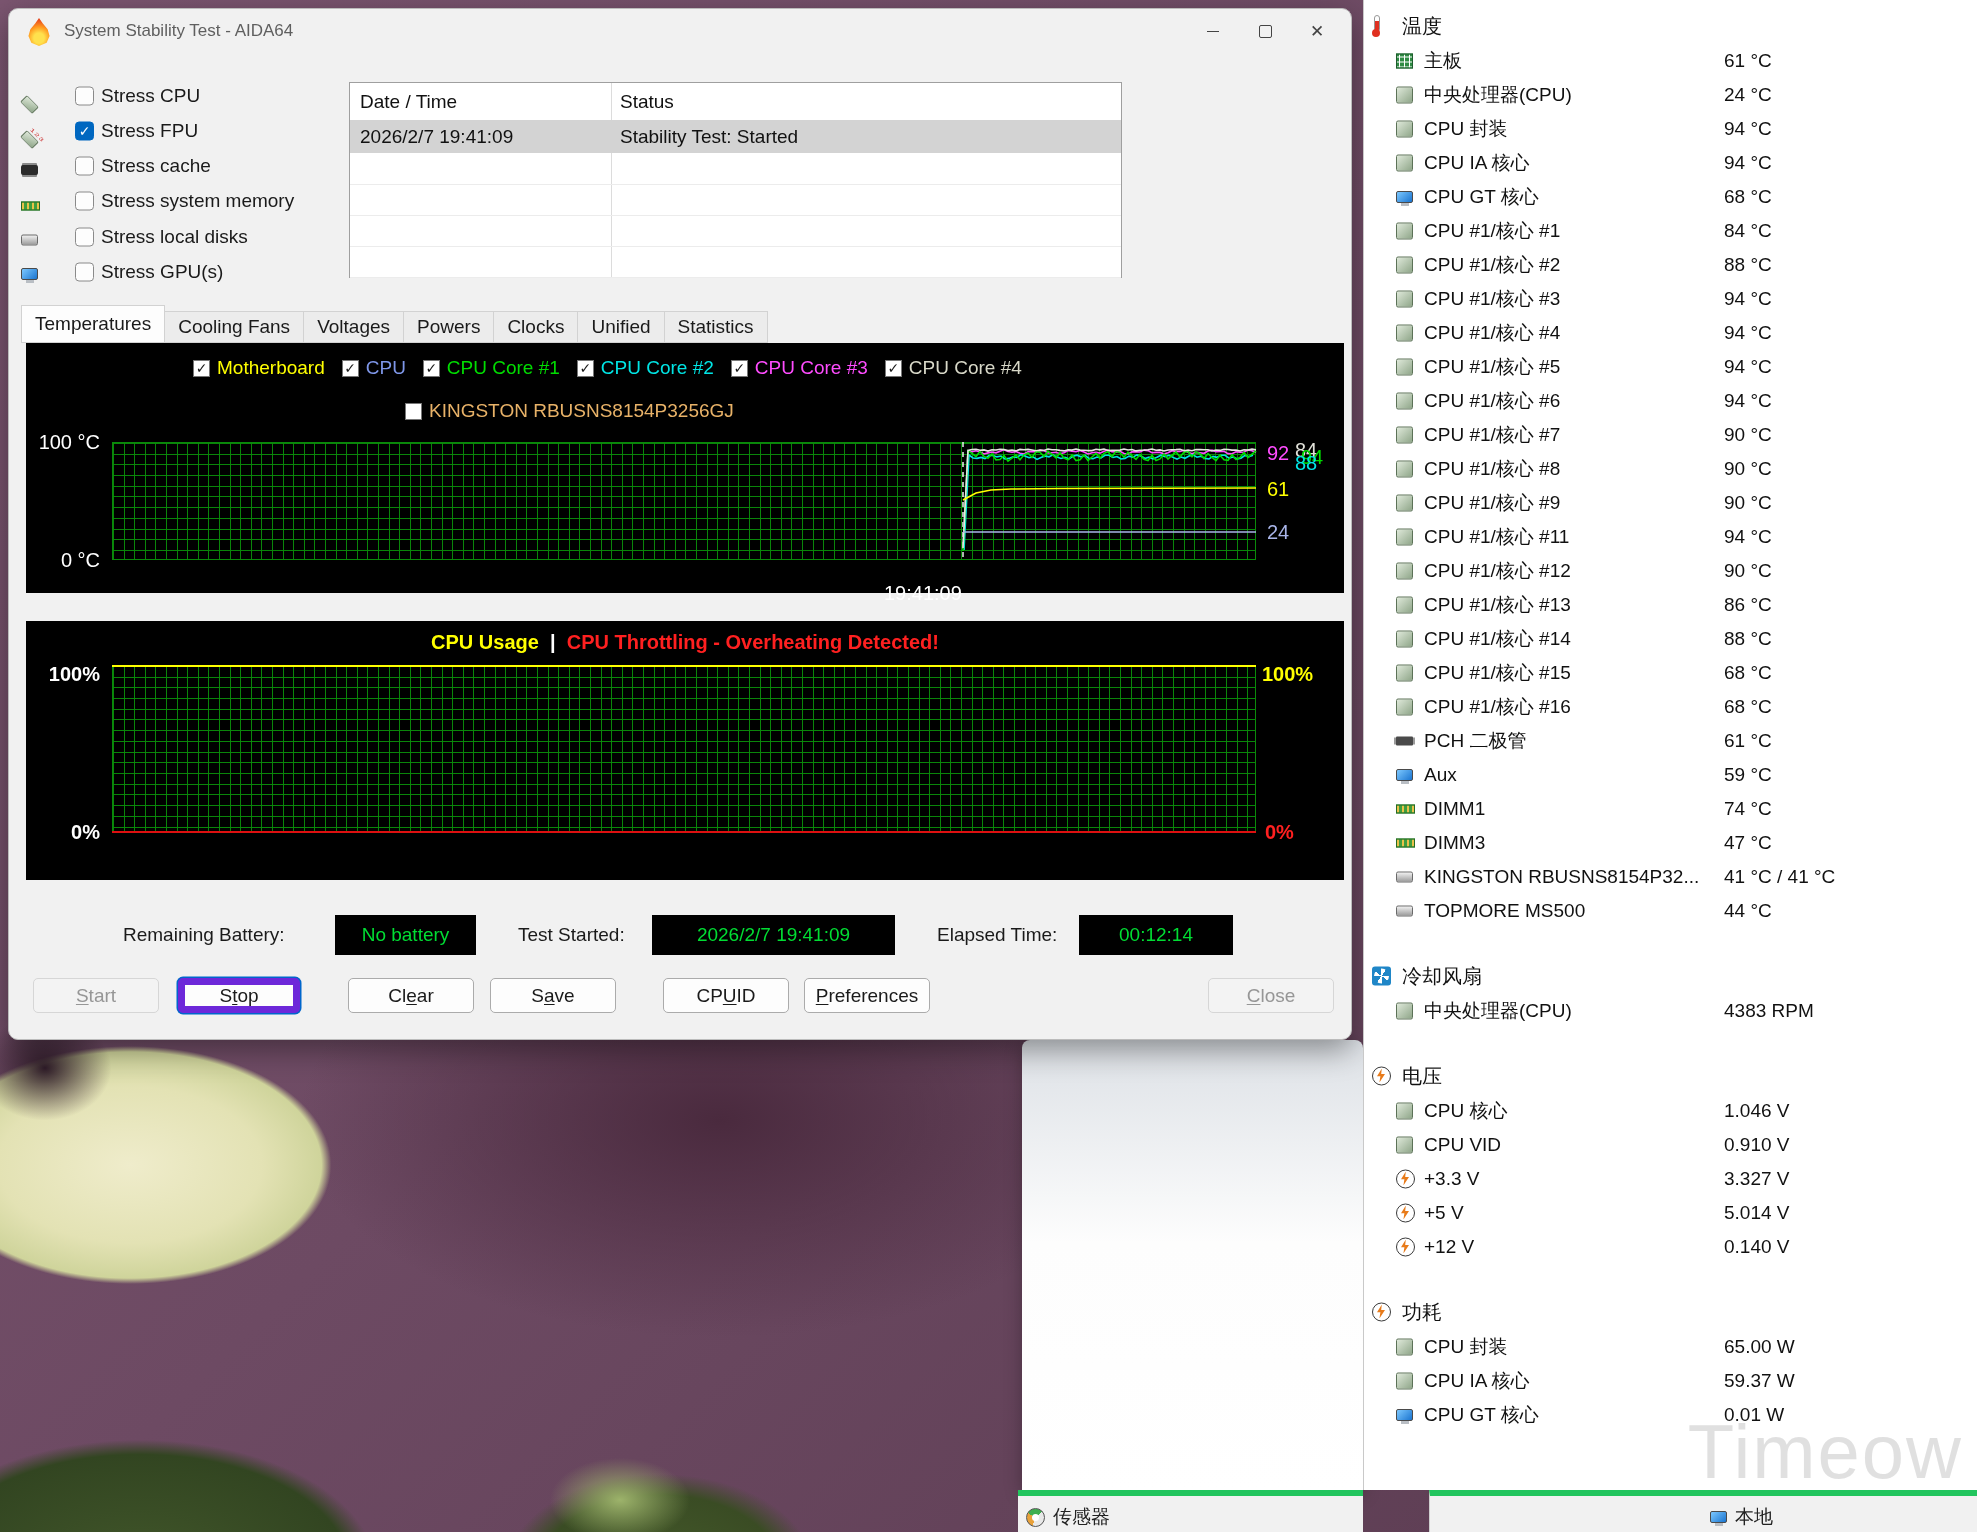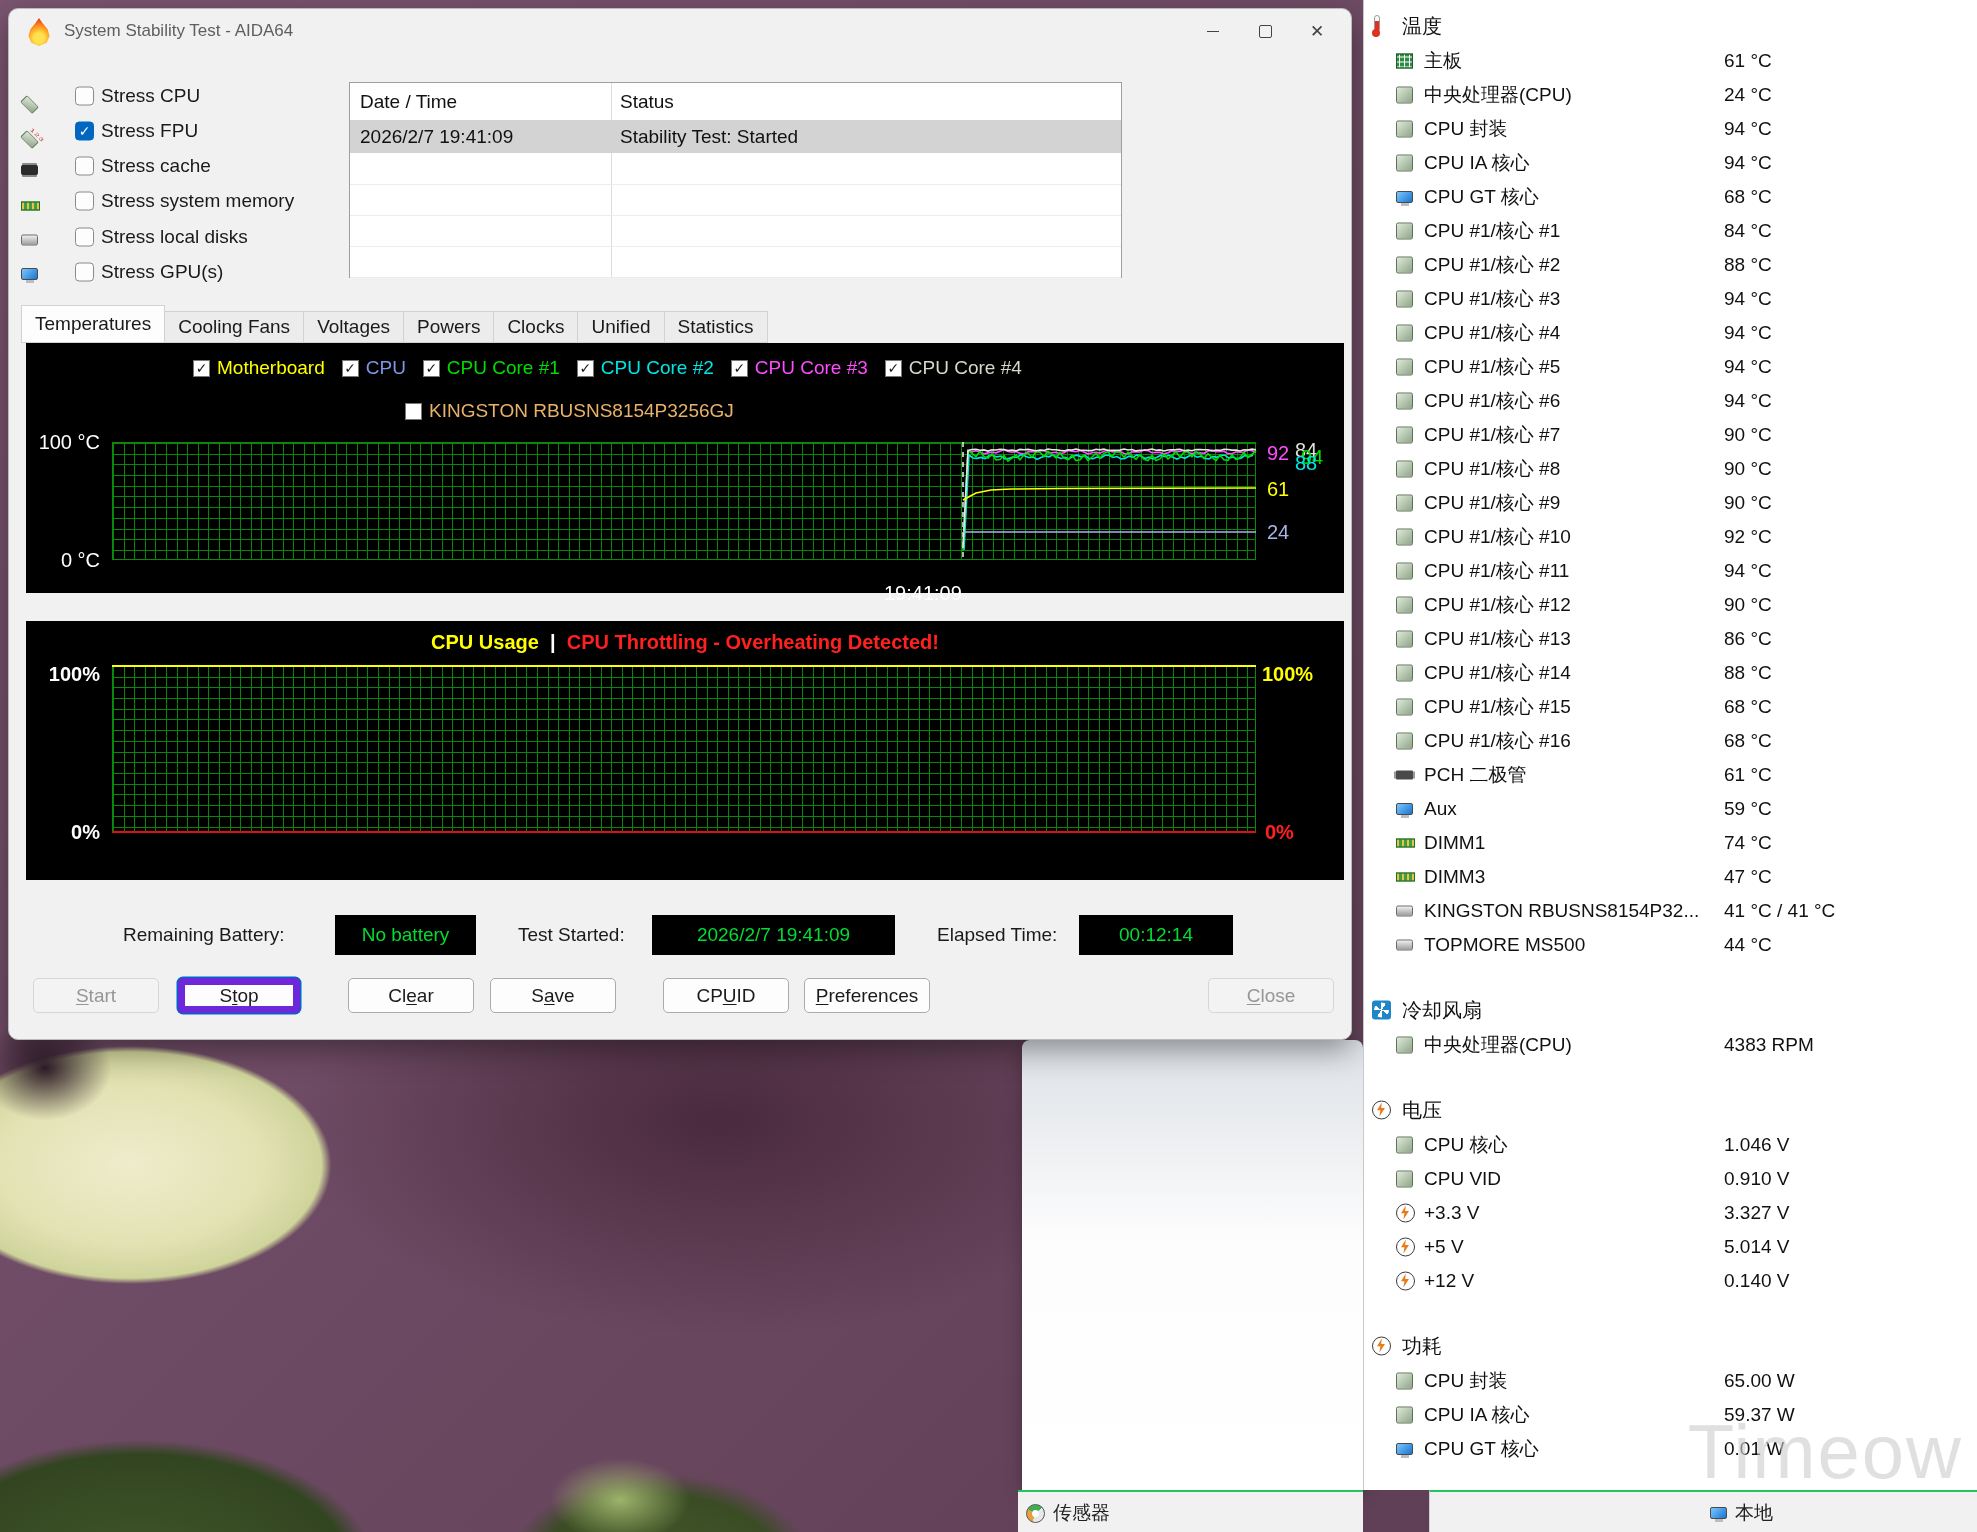--- a/index.html
+++ b/index.html
@@ -83,21 +83,21 @@
   .s-row{position:relative;height:34px;}
   .s-row .rico{position:absolute;left:32px;top:50%;transform:translateY(-50%);}
   .r-label{position:absolute;left:60px;line-height:34px;font-size:19px;color:#111;white-space:nowrap;}
   .r-value{position:absolute;left:360px;line-height:34px;font-size:19px;color:#111;white-space:nowrap;}
   .sec-gap{height:30px;}
   .sensor-pad{height:8px;}
   
   .midwin{position:absolute;left:1022px;top:1040px;width:341px;height:450px;
     background:linear-gradient(#dde1e6,#fdfdfd 45%,#fff);border-radius:8px 8px 0 0;
     box-shadow:0 4px 18px rgba(0,0,0,.28);}
-  .taskbar-seg{position:absolute;top:1490px;height:42px;background:#f1f1f1;border-top:2px solid #22c55e;box-sizing:border-box;}
+  .taskbar-seg{position:absolute;top:1490px;height:42px;background:#f1f1f1;border-top:6px solid #22c55e;box-sizing:border-box;}
   #tbseg1{left:1018px;width:345px;}
   #tbseg2{left:1429px;width:664px;border-left:1px solid #cfcfcf;}
   .tb-item{position:absolute;top:0;height:42px;display:flex;align-items:center;font-size:19px;color:#222;white-space:nowrap;}
   .tb-item .tico{margin-right:8px;}
   .watermark{position:absolute;right:14px;top:1408px;font-size:76px;letter-spacing:2px;
     color:rgba(205,205,205,.62);z-index:50;}
   
   .ico{display:inline-block;position:relative;}
   .ico-flame{width:24px;height:28px;background:radial-gradient(circle at 50% 72%,#ffe14d 0 22%,#ff9a1f 48%,#e8481e 78%,#c43014 100%);
     clip-path:polygon(50% 0%,66% 20%,86% 40%,94% 64%,82% 88%,50% 100%,18% 88%,6% 64%,14% 40%,34% 20%);}
@@ -348,25 +348,20 @@
       <div class="r-label">CPU #1/核心 #8</div>
       <div class="r-value">90 °C</div>
     </div>
     <div class="s-row">
       <div class="rico ico ico-chip"></div>
       <div class="r-label">CPU #1/核心 #9</div>
       <div class="r-value">90 °C</div>
     </div>
     <div class="s-row">
       <div class="rico ico ico-chip"></div>
-      <div class="r-label">CPU #1/核心 #10</div>
-      <div class="r-value">92 °C</div>
-    </div>
-    <div class="s-row">
-      <div class="rico ico ico-chip"></div>
       <div class="r-label">CPU #1/核心 #11</div>
       <div class="r-value">94 °C</div>
     </div>
     <div class="s-row">
       <div class="rico ico ico-chip"></div>
       <div class="r-label">CPU #1/核心 #12</div>
       <div class="r-value">90 °C</div>
     </div>
     <div class="s-row">
       <div class="rico ico ico-chip"></div>

